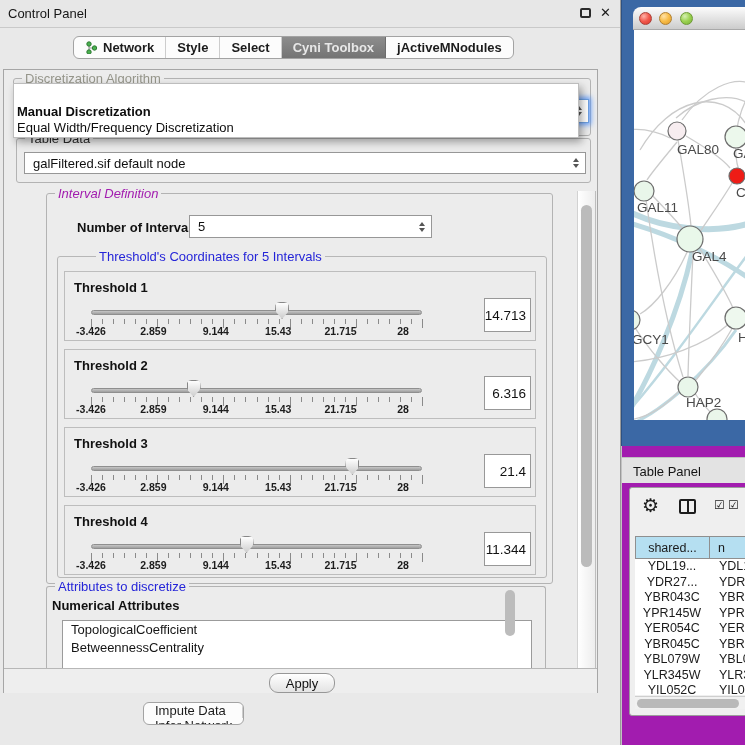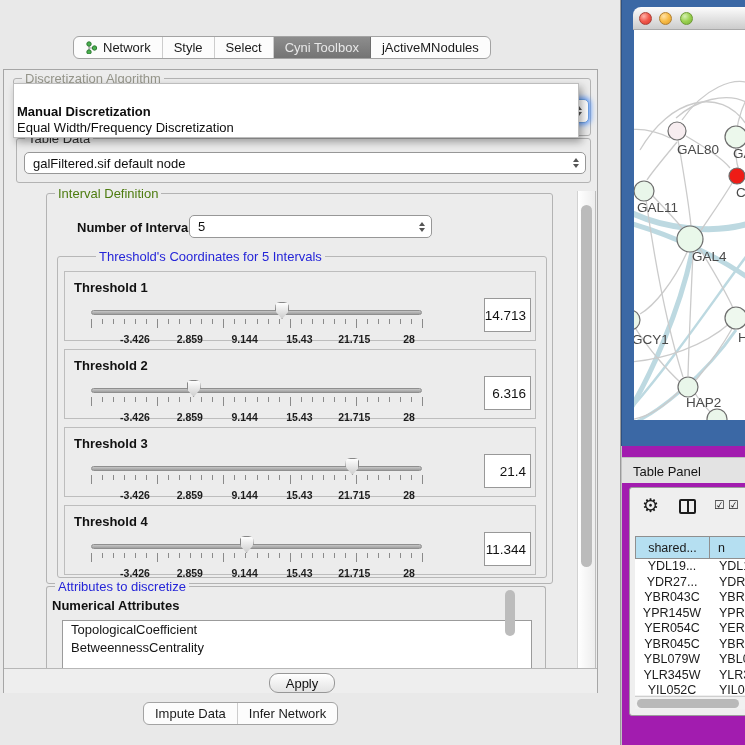--- a/index.html
+++ b/index.html
@@ -17,32 +17,32 @@
   #close-btn { position:absolute; right:9px; top:5px; font-size:13px; font-weight:bold;
     color:#1a1a1a; font-family:"DejaVu Sans", sans-serif; }
 
   .seg-bar { display:flex; background:#fcfcfc; border:1px solid #a3a3a3;
     border-radius:6px; overflow:hidden; height:23px; }
   .seg { padding:0 11px; font-size:13px; color:#1b1b1b; display:flex;
     align-items:center; gap:5px; border-right:1px solid #cdcdcd; white-space:nowrap; }
   .seg:last-child { border-right:none; }
   .seg.selected { background:linear-gradient(#8d8d8d,#747474); color:#e8e8e8;
     border-right-color:#6d6d6d; }
-  #top-tabs { position:absolute; left:73px; top:36px; }
-  #bottom-tabs { position:absolute; left:143px; top:702px; }
+  #top-tabs { position:absolute; left:73px; top:36px;font-weight:bold; }
+  #bottom-tabs { position:absolute; left:143px; top:702px;flex-direction:column; }
 
   #content { position:absolute; left:3px; top:69px; width:595px; height:624px;
     background:#ececec; border:1px solid #a6a6a6; }
 
   .groupbox { position:absolute; border:1px solid #b3b3b3; border-radius:3px; }
   .group-title { position:absolute; top:-8px; left:8px; background:#ececec;
     padding:0 3px; font-size:13px; white-space:nowrap; }
 
   .combo { position:absolute; background:#fff; border:1px solid #979797;
-    border-radius:5px; font-size:13px; color:#101010; display:flex;
+    border-radius:0; font-size:13px; color:#101010; display:flex;
     align-items:center; padding:0 22px 0 8px; }
   .stepper { position:absolute; right:6px; top:50%; transform:translateY(-50%);
     display:flex; flex-direction:column; gap:2px; }
   .stepper .up { width:0; height:0; border-left:3.5px solid transparent;
     border-right:3.5px solid transparent; border-bottom:4px solid #555; }
   .stepper .dn { width:0; height:0; border-left:3.5px solid transparent;
     border-right:3.5px solid transparent; border-top:4px solid #555; }
 
   
   #algo-combo { left:19px; top:29px; width:566px; height:24px;
@@ -60,21 +60,21 @@
   .t-title { position:absolute; left:9px; top:8px; font-size:13px; font-weight:bold; }
   .t-track { position:absolute; left:26px; top:38px; width:331px; height:5px;
     border-radius:3px; background:linear-gradient(#c7c7c7,#9e9e9e);
     border:1px solid #8f8f8f; }
   .t-thumb { position:absolute; top:30px; width:14px; height:17px;
     background:linear-gradient(#fefefe,#cfcfcf);
     border:1px solid #878787;
     clip-path:polygon(50% 100%,10% 62%,0 42%,3% 18%,16% 4%,36% 0,64% 0,84% 4%,97% 18%,100% 42%,90% 62%); }
   .t-ticks { position:absolute; left:26px; top:47px; width:331px; height:10px; }
   .tick { position:absolute; top:0; width:1px; background:#8a8a8a; }
-  .t-labels { position:absolute; left:26px; top:61px; width:274px; height:12px;margin-left:44px; }
+  .t-labels { position:absolute; left:26px; top:53px; width:312px; height:12px; }
   .t-label { position:absolute; transform:translateX(-50%); font-size:10.5px;
     font-weight:bold; color:#1c1c1c; white-space:nowrap; }
   .valbox { position:absolute; left:419px; top:26px; width:47px; height:34px;
     background:#fff; border:1px solid #989898; font-size:13.5px;
     display:flex; align-items:center; justify-content:flex-end; padding-right:4px; }
 
   
   #attr-list { position:absolute; left:15px; top:33px; width:470px; height:48px;
     background:#fff; border:1px solid #9b9b9b; border-bottom:none; overflow:hidden; }
   .attr-item { font-size:13px; line-height:17.5px; padding-left:8px; color:#151515; }
@@ -142,20 +142,25 @@
     background:#f1f1f1; border-top:1px solid #cfcfcf; }
   #tp-hthumb { position:absolute; left:2px; top:2px; width:102px; height:9px;
     background:#b9b9b9; border-radius:5px; }
 
   svg text { font-family:"Liberation Sans", sans-serif; }
 </style>
 </head>
 <body>
 
 <div id="control-panel">
+  <div id="cp-titlebar">
+    <span id="cp-title">Control Panel</span>
+    <div id="float-btn"></div>
+    <span id="close-btn">✕</span>
+  </div>
 
   <div id="top-tabs" class="seg-bar">
       <div class="seg">
         <svg width="13" height="13">
           <line x1="4" y1="3" x2="4" y2="11" stroke="#999" stroke-width="1.2"></line>
           <line x1="4" y1="7" x2="9" y2="7" stroke="#999" stroke-width="1.2"></line>
           <circle cx="4" cy="3" r="2.2" fill="#49b04f" stroke="#2e7a33"></circle>
           <circle cx="4" cy="11" r="2.2" fill="#49b04f" stroke="#2e7a33"></circle>
           <circle cx="9.5" cy="7" r="2.2" fill="#49b04f" stroke="#2e7a33"></circle>
         </svg>
@@ -197,21 +202,21 @@
       <div class="combo" style="left:7px; top:13px; width:562px; height:22px;">
         <span>galFiltered.sif default node</span>
         <span class="stepper">
           <span class="up"></span>
             <span class="dn"></span>
           </span>
       </div>
     </div>
 
     <div class="groupbox" id="interval-group" style="left:42px; top:123px; width:507px; height:391px;">
-      <span class="group-title" style="color:#4d7c0f;">Interval Definition</span>
+      <span class="group-title" style="color:#a21caf;font-style:italic;">Interval Definition</span>
 
       <span style="position:absolute; left:30px; top:26px; font-size:13px; font-weight:bold;">Number of Intervals</span>
       <div class="combo" style="left:142px; top:21px; width:243px; height:23px;">
         <span>5</span>
         <span class="stepper">
           <span class="up"></span>
             <span class="dn"></span>
           </span>
       </div>
 

